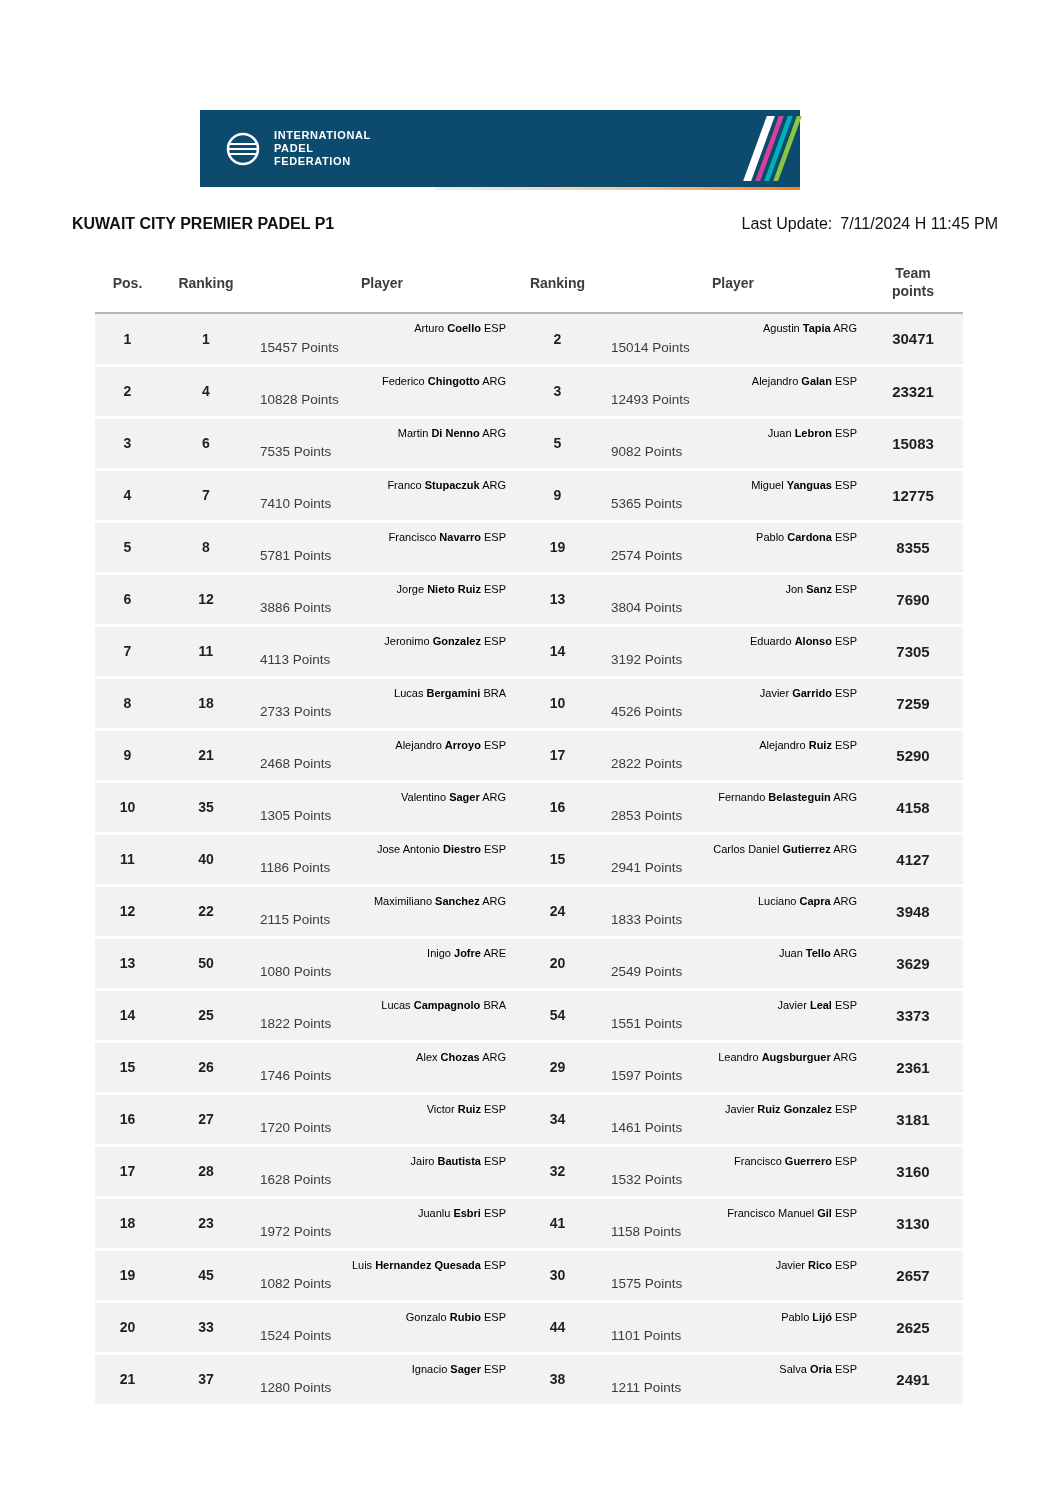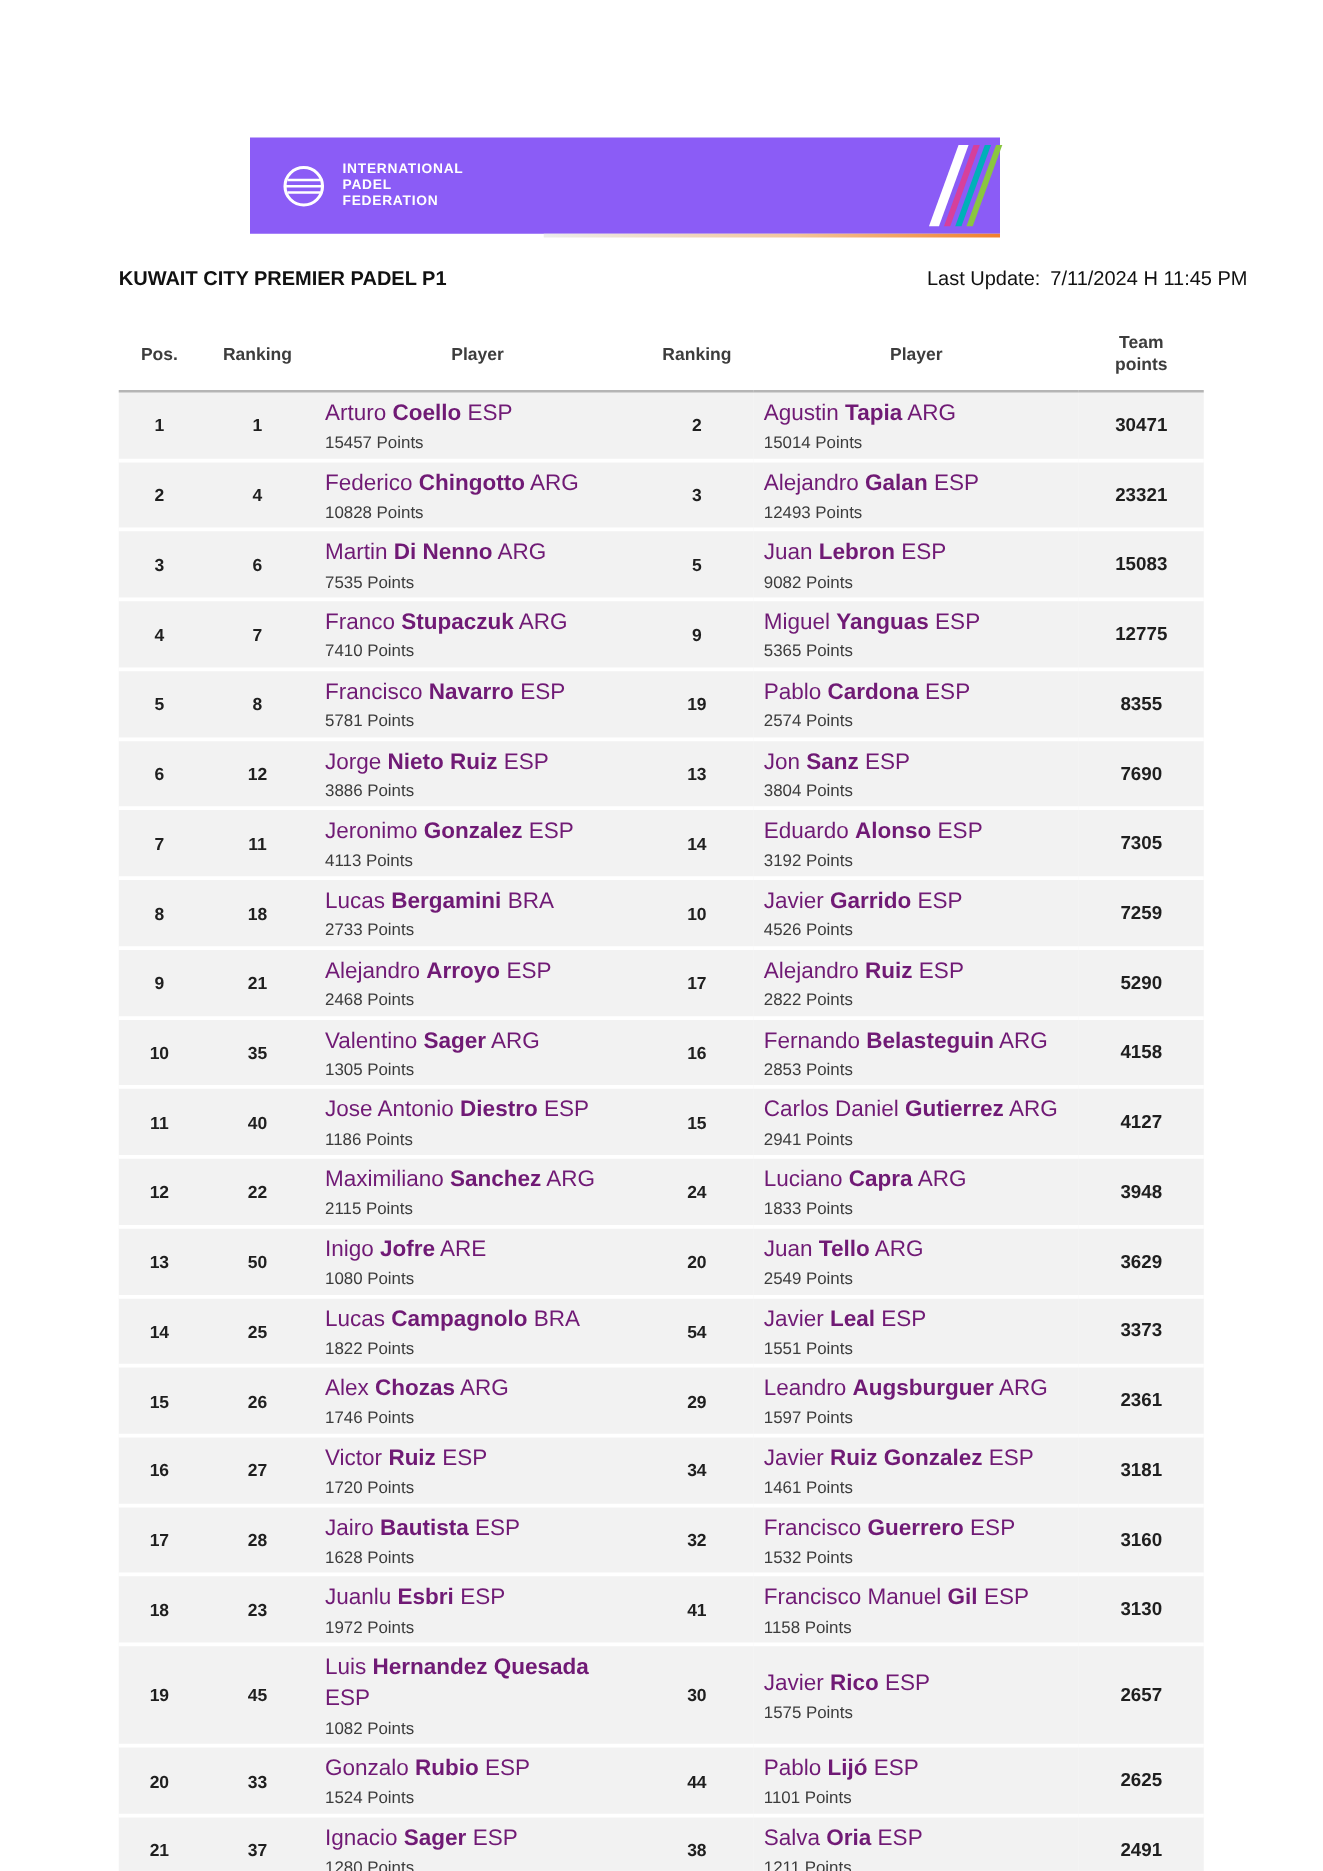--- a/index.html
+++ b/index.html
@@ -9,21 +9,21 @@
     background: #ffffff;
     font-family: "Liberation Sans", sans-serif;
     color: #222;
   }
 
   
   .banner {
     position: relative;
     margin: 110px 0 0 200px;
     width: 600px; height: 77px;
-    background: #8b5cf6;
+    background: #0c4a6e;
     display: flex; align-items: center;
   }
   .logo { display:flex; align-items:center; gap:10px; padding-left:22px; }
   .logo-icon { display:flex; align-items:center; }
   .logo-text { color:#fff; font-weight:bold; font-size:11px; letter-spacing:.6px; line-height:1.18; text-transform:uppercase; }
   .entry-title {
     margin-left:auto;
     color:#fff; font-style:italic; font-weight:bold;
     font-size:28px; letter-spacing:1px;
     padding-right:52px;
@@ -38,21 +38,21 @@
   .stripe-2 { background:#00b0b9; }
   .stripe-3 { background:#8ac640; }
   .banner-underline {
     position:absolute; left:235px; top:100%; height:3px; width:365px;
     background: linear-gradient(to right, #ececec 0%, #f3c69a 55%, #f07f2d 100%);
   }
 
   
   .title-row {
     display:flex; align-items:baseline;
-    margin: 28px 60px 0 95px;
+    margin: 28px 60px 0 72px;
   }
   .doc-title { font-weight:bold; font-size:16px; color:#111; }
   .last-update { margin-left:auto; font-size:16px; color:#111; }
   .last-update .lbl { margin-right:8px; }
 
   
   table.entry {
     margin: 26px 0 0 95px;
     width: 868px;
     border-collapse: collapse;
@@ -69,21 +69,21 @@
   tbody td {
     background:#f2f2f2;
     border-bottom:3px solid #ffffff;
     vertical-align: middle;
   }
   td.num {
     text-align:center; font-weight:bold; font-size:14px; color:#1f1f1f;
   }
   td.team { font-size:15px; }
   td.player { padding: 4px 6px 4px 8px; }
-  .pname { font-size:18px; color:#701a75; line-height:1.4; }
+  .pname { font-size:11px; color:#000000; line-height:1.4;text-align:right; }
   .pname .b { font-weight:bold; }
   .ppoints { font-size:13.5px; color:#3c3c3c; margin-top:2px; line-height:1.3; }
 </style>
 </head>
 <body>
 
 <div class="page">
 
   <div class="banner">
     <div class="logo">

